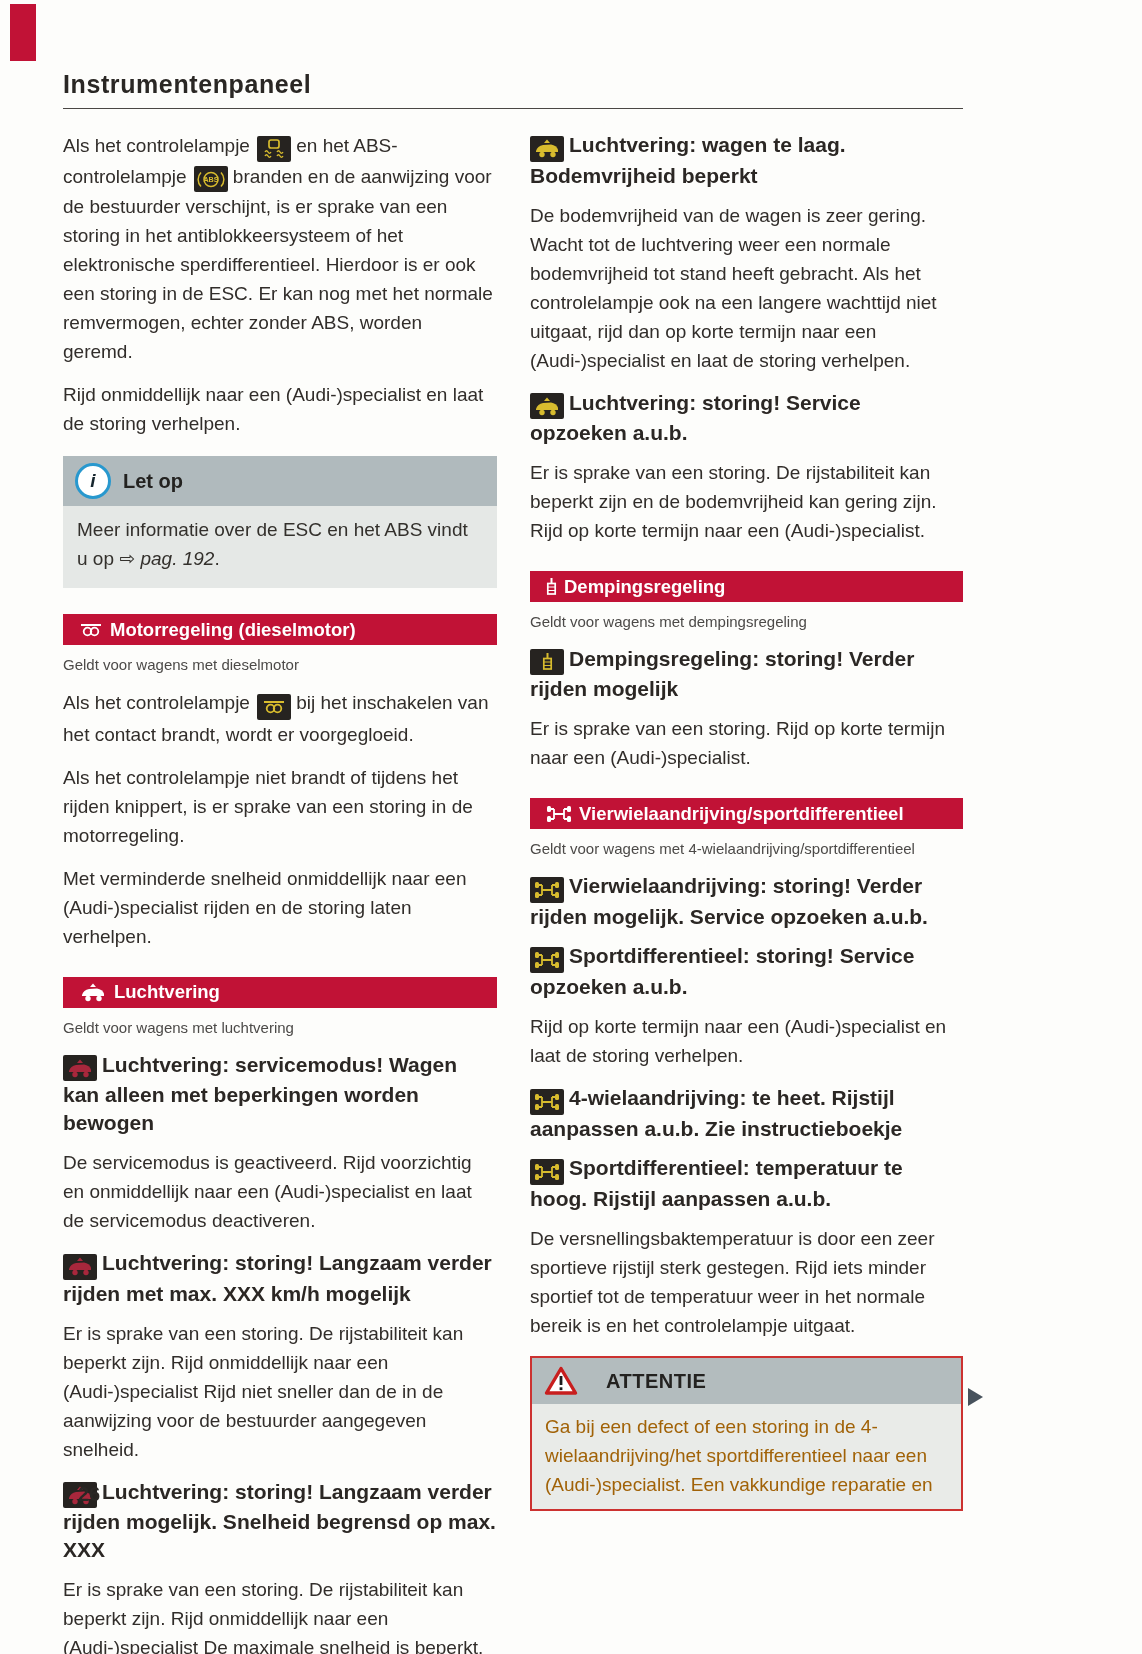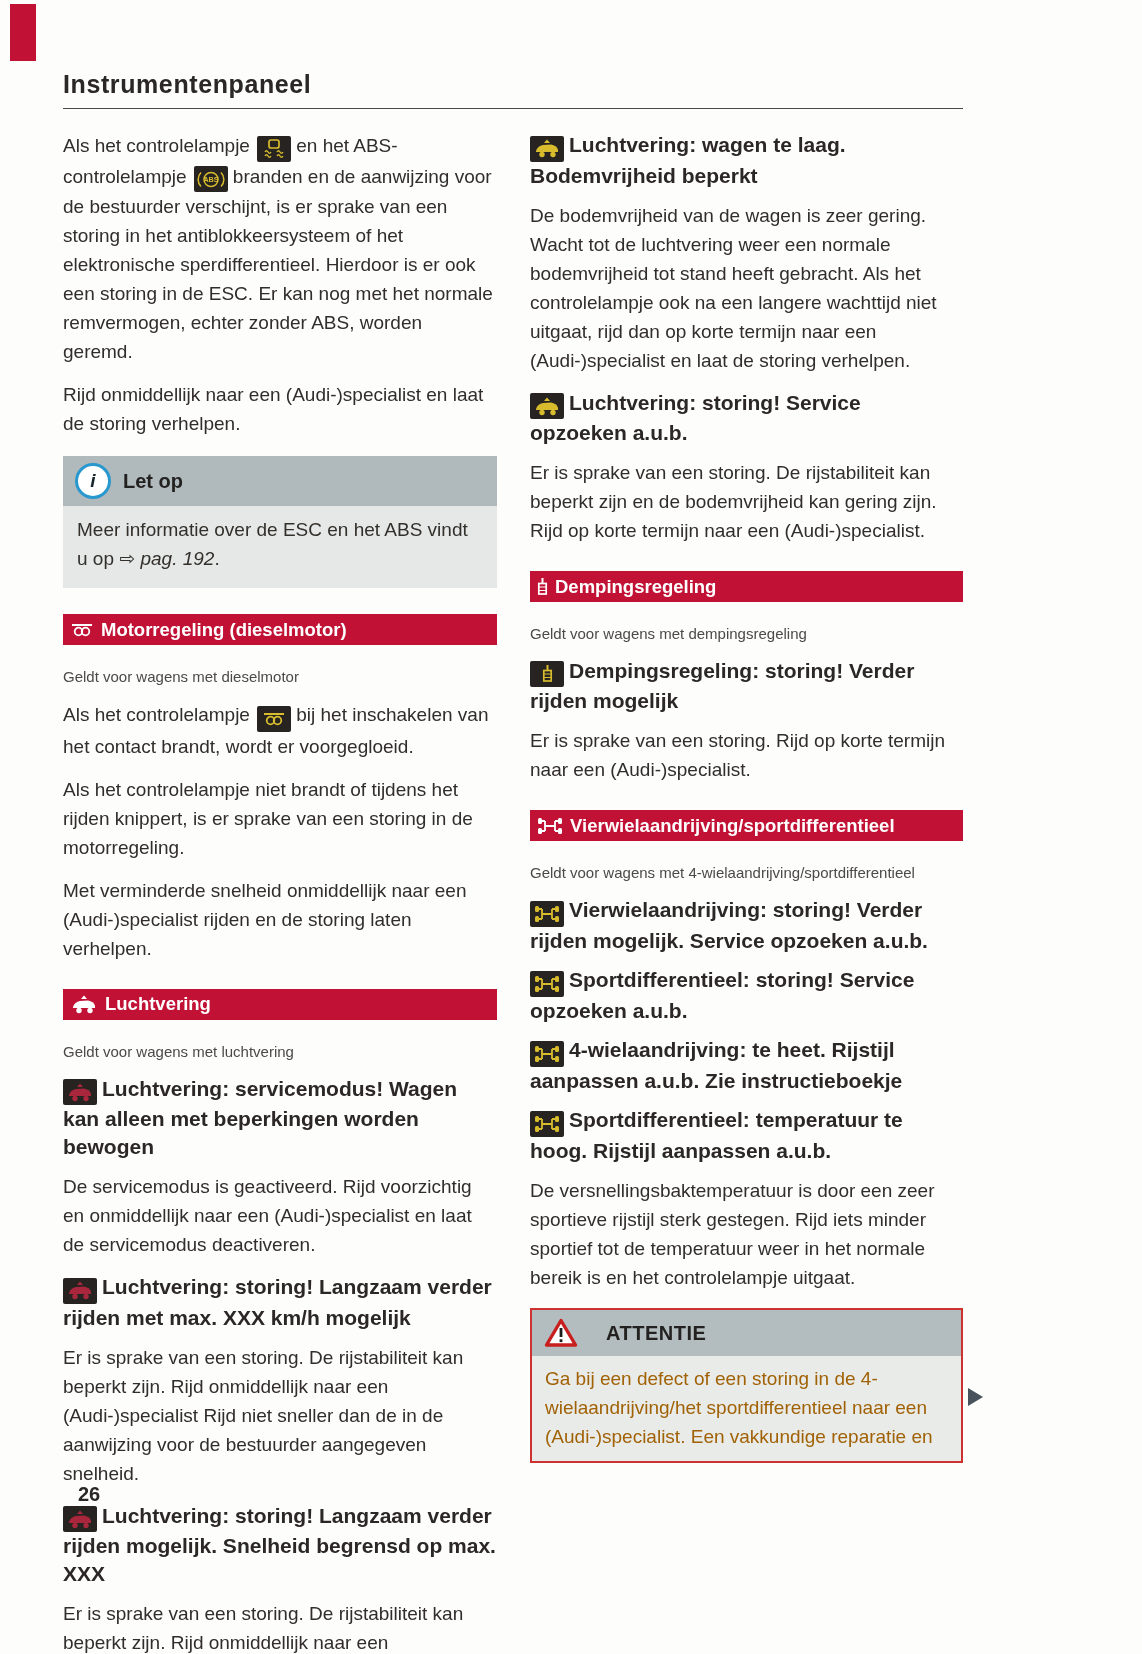--- a/index.html
+++ b/index.html
@@ -14,21 +14,21 @@
   #corner-tab{position:absolute;left:10px;top:4px;width:26px;height:57px;background:#c11236;}
   #content{position:absolute;left:63px;top:70px;width:900px;}
   .chapter-title{font-size:25px;font-weight:700;letter-spacing:.6px;color:#2a2724;
     padding-bottom:9px;border-bottom:1.5px solid #4a4744;margin:0 0 22px 0;}
   #cols{display:flex;gap:33px;}
   .col{width:434px;}
   .col.right{width:433px;}
   p.body{font-size:19px;line-height:29px;margin:0 0 14px 0;color:#312d2a;}
   p.msg{font-size:21px;line-height:28px;font-weight:700;margin:4px 0 11px 0;color:#2b2724;}
   .sechead{display:flex;align-items:center;gap:7px;height:31px;background:#c11236;color:#ffffff;
-    font-size:18.5px;font-weight:700;padding:0 7px;margin:0 0 22px 0;}
+    font-size:18.5px;font-weight:700;padding:0 16px;margin:0 0 10px 0;}
   .sechead .sicon{display:inline-flex;color:#ffffff;flex:0 0 auto;}
   .subtitle{font-size:15px;color:#4c4a48;margin:0 0 13px 0;line-height:20px;}
   .sec{margin-top:26px;}
   .ibox{display:inline-flex;align-items:center;justify-content:center;
     background:#262320;border-radius:2px;vertical-align:-6px;margin:0 5px 0 2px;
     width:34px;height:26px;}
   .ibox.first{margin-left:0;}
   .ibox.yellow{color:#d8bc2e;}
   .ibox.red{color:#a8273c;}
   .note-box{margin:18px 0 26px 0;}
@@ -234,20 +234,21 @@
 
           <p class="msg"><span class="ibox yellow first">
                 <svg width="26" height="18" viewBox="0 0 26 18">
                   <rect x="1" y="1" width="4" height="6" rx="1.5" fill="currentColor"></rect>
                   <rect x="1" y="11" width="4" height="6" rx="1.5" fill="currentColor"></rect>
                   <rect x="21" y="1" width="4" height="6" rx="1.5" fill="currentColor"></rect>
                   <rect x="21" y="11" width="4" height="6" rx="1.5" fill="currentColor"></rect>
                   <path d="M8,4 v10 M18,4 v10 M8,9 h10 M5,4 h3 M5,14 h3 M18,4 h3 M18,14 h3" stroke="currentColor" stroke-width="1.8" fill="none"></path>
                 </svg>
               </span><span>Sportdifferentieel: storing! Service opzoeken a.u.b.</span></p>
+          <p class="body">Rijd op korte termijn naar een (Audi-)specialist en laat de storing verhelpen.</p>
 
           <p class="msg"><span class="ibox yellow first">
                 <svg width="26" height="18" viewBox="0 0 26 18">
                   <rect x="1" y="1" width="4" height="6" rx="1.5" fill="currentColor"></rect>
                   <rect x="1" y="11" width="4" height="6" rx="1.5" fill="currentColor"></rect>
                   <rect x="21" y="1" width="4" height="6" rx="1.5" fill="currentColor"></rect>
                   <rect x="21" y="11" width="4" height="6" rx="1.5" fill="currentColor"></rect>
                   <path d="M8,4 v10 M18,4 v10 M8,9 h10 M5,4 h3 M5,14 h3 M18,4 h3 M18,14 h3" stroke="currentColor" stroke-width="1.8" fill="none"></path>
                 </svg>
               </span><span>4-wielaandrijving: te heet. Rijstijl aanpassen a.u.b. Zie instructieboekje</span></p>

